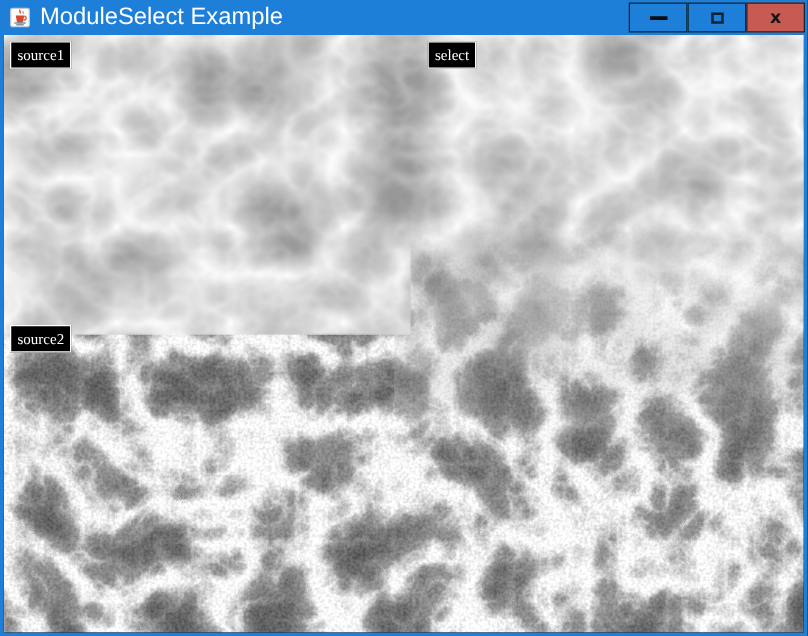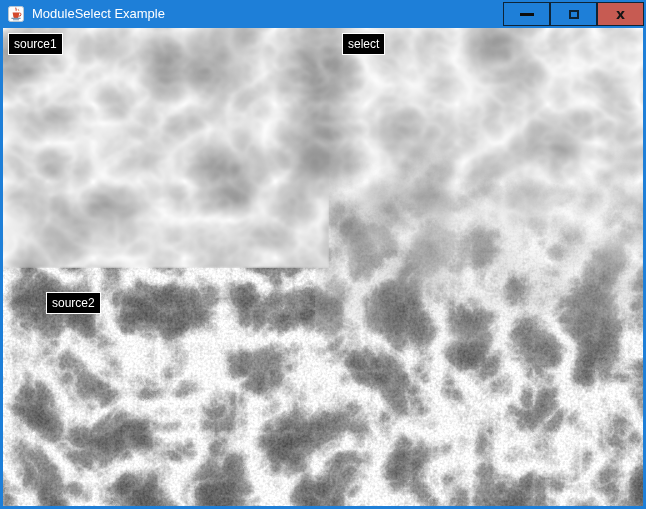--- a/index.html
+++ b/index.html
@@ -16,21 +16,21 @@
     position:absolute;top:0;left:0;
     width:646px;height:28px;
     background:var(--titlebar,#1e7fd8);
   }
   .app-icon{
     position:absolute;left:8px;top:6px;width:16px;height:16px;
   }
   .title-text{
     position:absolute;left:32px;top:0;height:28px;line-height:28px;
     color:var(--titletext,#ffffff);
-    font-size:13px;
+    font-size:19px;
     white-space:nowrap;
   }
   .controls{
     position:absolute;top:2px;right:2px;display:flex;
   }
   .tb-btn{
     width:47px;height:24px;box-sizing:border-box;
     border:1px solid var(--btnborder,#0e2436);
     background:var(--titlebar,#1e7fd8);
     display:flex;align-items:center;justify-content:center;
@@ -48,29 +48,29 @@
     position:absolute;left:3px;top:28px;
     width:640px;height:478px;
     background:#0a0a0a;overflow:hidden;
   }
   .client svg.noise{ display:block; }
   .overlay-label{
     position:absolute;
     background:#000;
     border:1px solid #fff;
     color:#fff;
-    font-family:Liberation Sans, sans-serif;
+    font-family:Liberation Serif, serif;
     font-size:12px;
     line-height:14px;
     padding:3px 5px;
     white-space:nowrap;
   }
   .lbl-source1{ left:5px; top:5px; }
   .lbl-select{ left:339px; top:5px; }
-  .lbl-source2{ left:5px; top:264px;margin-left:38px; }
+  .lbl-source2{ left:5px; top:232px; }
 </style>
 </head>
 <body>
 
 <div class="window">
 
   <div class="titlebar">
     <span class="app-icon">
       <svg viewBox="0 0 16 16" width="16" height="16">
         <rect x="0.5" y="0.5" width="15" height="15" rx="2" fill="#fdfdfd" stroke="#b9c6d2"></rect>

